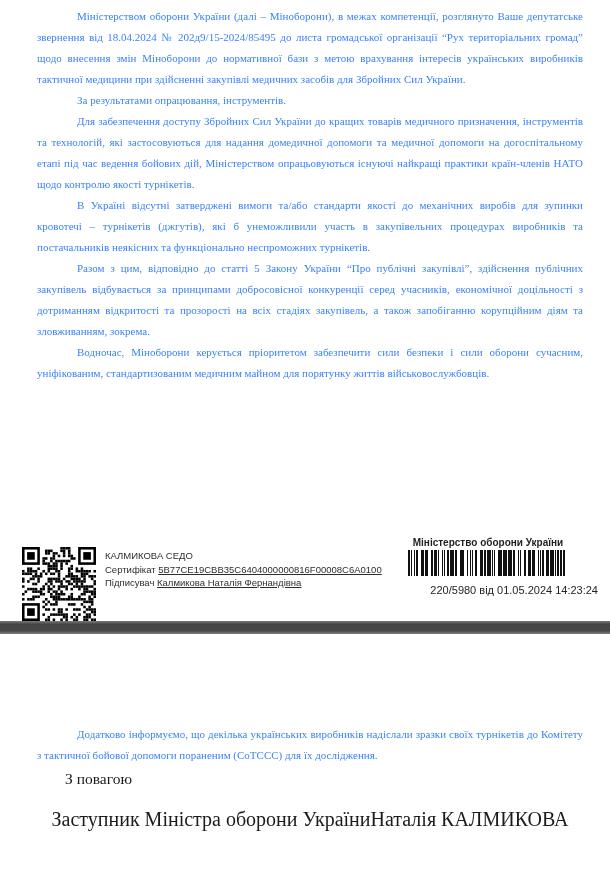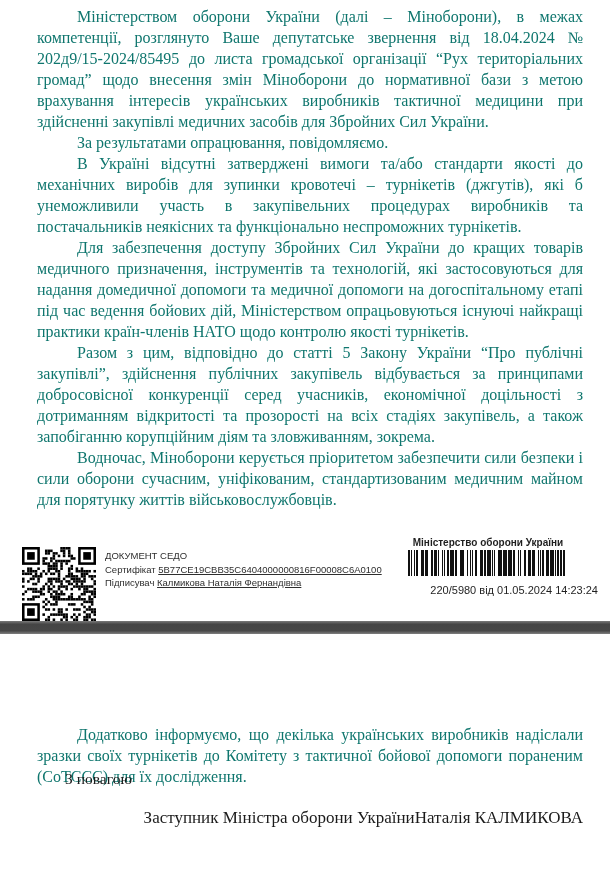--- a/index.html
+++ b/index.html
@@ -3,22 +3,22 @@
 <meta charset="utf-8">
 <style>
   * { margin:0; padding:0; box-sizing:border-box; }
   html,body { background:#ffffff; }
   .page {
     position:relative; width:610px; height:892px; background:#ffffff;
     font-family:"Liberation Serif", serif; color:#1b1b1b; overflow:hidden;
   }
   .letter-body { position:absolute; top:6px; left:37px; width:546px; }
   .par {
-    font-size:16px; line-height:21px; text-align:justify;
-    text-indent:40px; color:#0f766e;
+    font-size:11px; line-height:21px; text-align:justify;
+    text-indent:40px; color:#3b82f6;
   }
   
   .sedo { position:absolute; top:547px; left:22px; display:flex; gap:9px; }
   .qr-box { width:74px; height:74px; }
   .sedo-text {
     padding-top:2px; font-family:"Liberation Sans", sans-serif;
     font-size:9.5px; line-height:13.5px; color:#2e2e2e; white-space:nowrap;
   }
   .sedo-text .u { text-decoration:underline; }
   
@@ -31,34 +31,34 @@
   .reg-number { margin-top:4px; font-size:11px;text-align:right; }
   
   .sep-bar {
     position:absolute; top:621px; left:0; width:610px; height:13px;
     background:linear-gradient(#7a7a7a 0%, #454545 25%, #474747 75%, #808080 100%);
   }
   .additional { position:absolute; top:698px; left:37px; width:546px;margin-top:26px; }
   .closing { position:absolute; top:770px; left:37px; font-size:15.5px;margin-left:28px; }
   .sig-row {
     position:absolute; top:808px; left:37px; width:546px;
-    display:flex; justify-content:flex-end; font-size:17px;
+    display:flex; justify-content:center; font-size:20px;
   }
   .footer { position:absolute; top:912px; left:37px; font-size:10.5px; font-weight:600; }
 </style>
 </head>
 <body>
 
 <div class="page">
 
   <div class="letter-body">
     <p class="par">Міністерством оборони України (далі – Міноборони), в межах компетенції, розглянуто Ваше депутатське звернення від 18.04.2024 № 202д9/15-2024/85495 до листа громадської організації “Рух територіальних громад” щодо внесення змін Міноборони до нормативної бази з метою врахування інтересів українських виробників тактичної медицини при здійсненні закупівлі медичних засобів для Збройних Сил України.</p>
-    <p class="par">За результатами опрацювання, повідомляємо.</p>
+    <p class="par">За результатами опрацювання, інструментів.</p>
+    <p class="par">Для забезпечення доступу Збройних Сил України до кращих товарів медичного призначення, інструментів та технологій, які застосовуються для надання домедичної допомоги та медичної допомоги на догоспітальному етапі під час ведення бойових дій, Міністерством опрацьовуються існуючі найкращі практики країн-членів НАТО щодо контролю якості турнікетів.</p>
     <p class="par">В Україні відсутні затверджені вимоги та/або стандарти якості до механічних виробів для зупинки кровотечі – турнікетів (джгутів), які б унеможливили участь в закупівельних процедурах виробників та постачальників неякісних та функціонально неспроможних турнікетів.</p>
-    <p class="par">Для забезпечення доступу Збройних Сил України до кращих товарів медичного призначення, інструментів та технологій, які застосовуються для надання домедичної допомоги та медичної допомоги на догоспітальному етапі під час ведення бойових дій, Міністерством опрацьовуються існуючі найкращі практики країн-членів НАТО щодо контролю якості турнікетів.</p>
     <p class="par">Разом з цим, відповідно до статті 5 Закону України “Про публічні закупівлі”, здійснення публічних закупівель відбувається за принципами добросовісної конкуренції серед учасників, економічної доцільності з дотриманням відкритості та прозорості на всіх стадіях закупівель, а також запобіганню корупційним діям та зловживанням, зокрема.</p>
     <p class="par">Водночас, Міноборони керується пріоритетом забезпечити сили безпеки і сили оборони сучасним, уніфікованим, стандартизованим медичним майном для порятунку життів військовослужбовців.</p>
   </div>
 
   <div class="sedo">
     <div class="qr-box">
       <svg id="qr-svg" width="74" height="74" viewBox="0 0 72.5 72.5" xmlns="http://www.w3.org/2000/svg">
           <rect x="37.5" y="0" width="2.5" height="2.5" fill="#000"></rect>
           <rect x="40" y="0" width="2.5" height="2.5" fill="#000"></rect>
           <rect x="42.5" y="0" width="2.5" height="2.5" fill="#000"></rect>
@@ -372,21 +372,21 @@
           <rect x="5" y="5" width="7.5" height="7.5" fill="#000"></rect>
           <rect x="55" y="0" width="17.5" height="17.5" fill="#000"></rect>
           <rect x="57.5" y="2.5" width="12.5" height="12.5" fill="#fff"></rect>
           <rect x="60" y="5" width="7.5" height="7.5" fill="#000"></rect>
           <rect x="0" y="55" width="17.5" height="17.5" fill="#000"></rect>
           <rect x="2.5" y="57.5" width="12.5" height="12.5" fill="#fff"></rect>
           <rect x="5" y="60" width="7.5" height="7.5" fill="#000"></rect>
         </svg>
     </div>
     <div class="sedo-text">
-      <div>ДОКУМЕНТ СЕДО</div>
+      <div>КАЛМИКОВА СЕДО</div>
       <div>
         <span>Сертифікат</span>
         <span class="u">5B77CE19CBB35C6404000000816F00008C6A0100</span>
       </div>
       <div>
         <span>Підписувач</span>
         <span class="u">Калмикова Наталія Фернандівна</span>
       </div>
     </div>
   </div>

